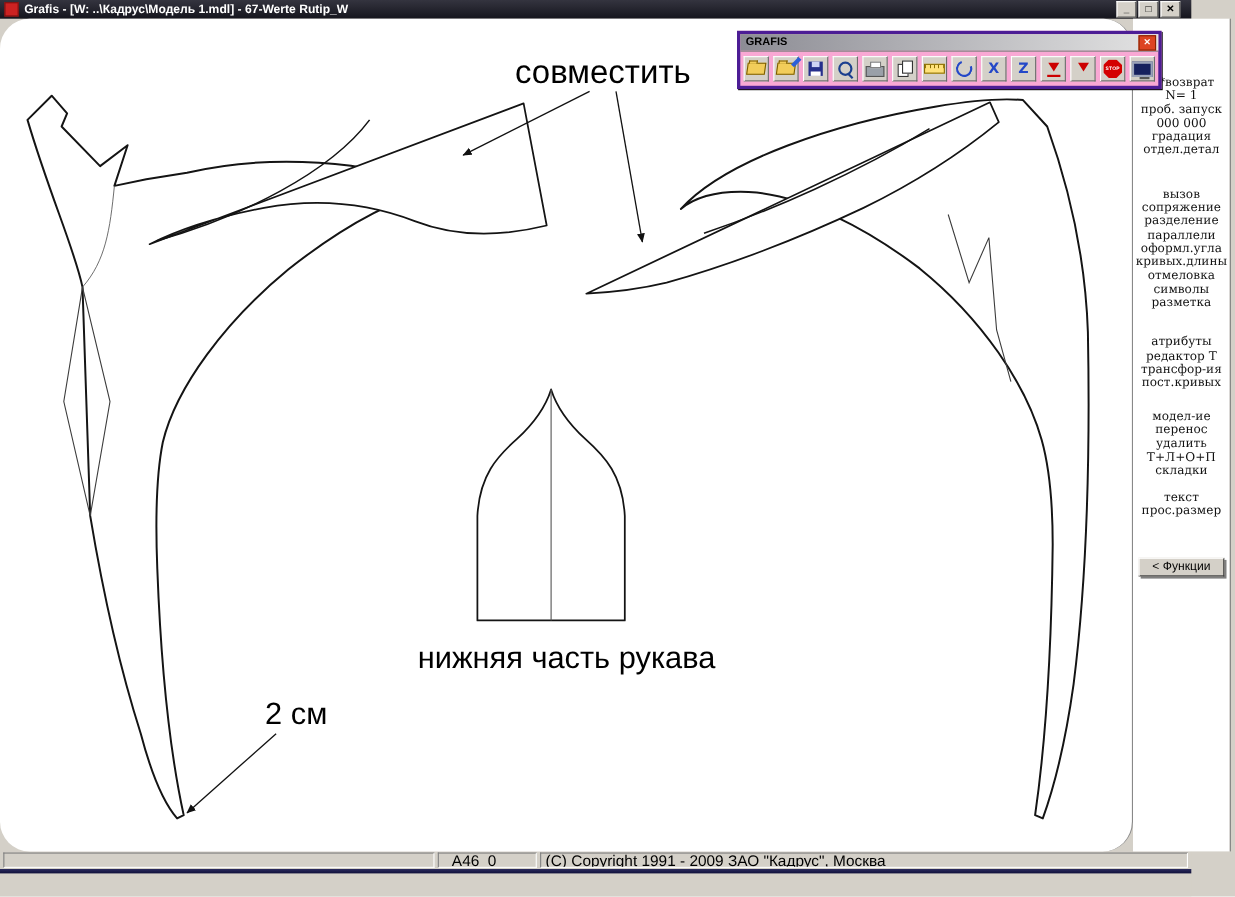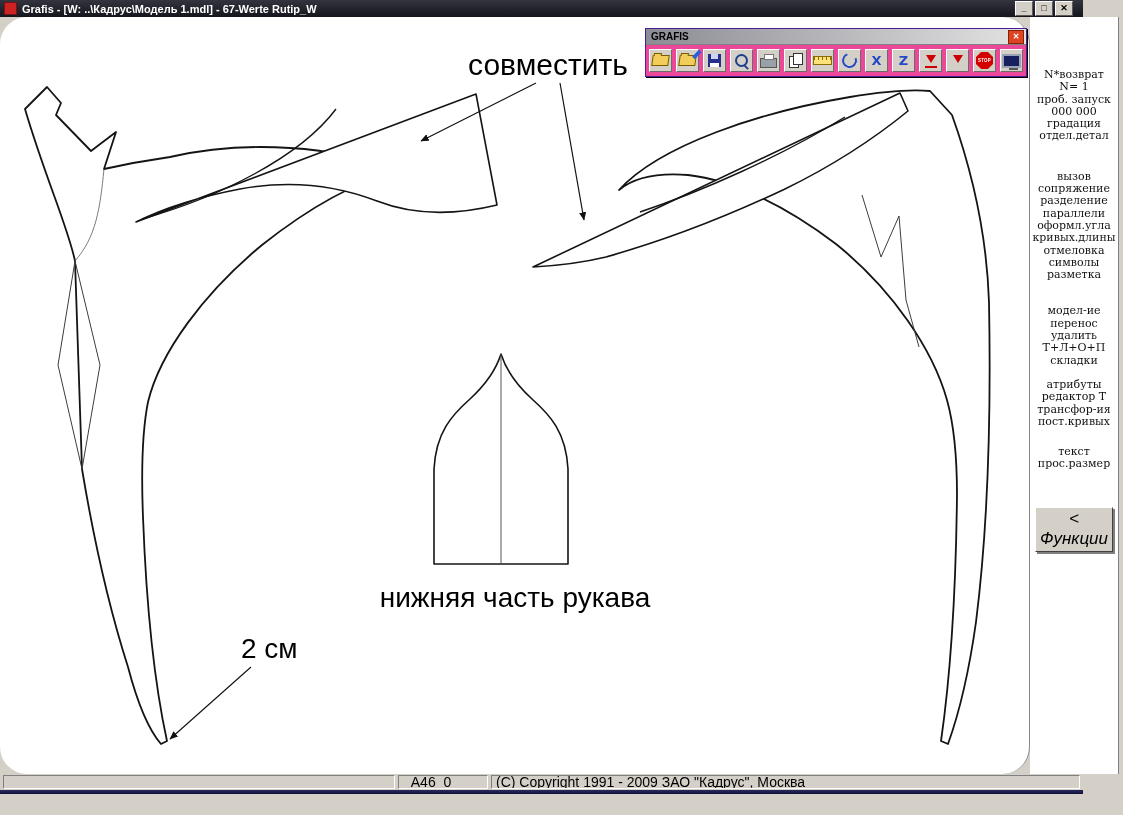--- a/index.html
+++ b/index.html
@@ -32,35 +32,35 @@
   .sidepanel{width:88px;background:#fff;padding-top:52px;box-sizing:border-box;
              font-family:"DejaVu Serif",serif;font-size:11px;line-height:12.3px;
              text-align:center;color:#111;flex:none;}
   .frame-right{width:5px;background:#d4d0c8;border-left:1px solid #808080;flex:none;}
   .cmd-group{margin:0 1px;}
   .cmd{display:block;white-space:nowrap;cursor:default;}
   .g1{margin-bottom:0;} .g2{margin-bottom:28px;} .g3{margin-bottom:24px;}
   .g4{margin-bottom:12px;} .g5{margin-bottom:18px;} .g6{margin-bottom:36px;}
   .func-btn{display:block;width:78px;margin:16px auto;background:#d4d0c8;border:1px solid;
             border-color:#fff #404040 #404040 #fff;box-shadow:2px 2px 0 #808080;
-            font-family:"Liberation Sans",sans-serif;font-size:17px;padding:1px 0 2px;font-style:italic;}
+            font-family:"Liberation Sans",sans-serif;font-size:11px;padding:1px 0 2px;}
 
   
   .statusbar{height:16px;background:#d4d0c8;display:flex;gap:3px;align-items:stretch;
              padding:1px 3px;box-sizing:border-box;font-size:14px;color:#000;}
   .status-field{border:1px solid;border-color:#808080 #fff #fff #808080;
                 padding:0 4px;white-space:nowrap;overflow:hidden;line-height:12px;}
   .sf1{width:382px;flex:none;}
   .sf2{width:80px;flex:none;}
   .sf3{flex:1;}
   .taskbar-strip{height:4px;background:linear-gradient(#2b2b5e,#10103a);}
 
   
-  .toolbox{position:absolute;left:645px;top:28px;width:380px;background:#ec4899;
-           border:1px solid #4c1d95;box-shadow:1px 1px 0 #000;z-index:10;}
+  .toolbox{position:absolute;left:670px;top:28px;width:380px;background:#f9a8d4;
+           border:3px solid #4c1d95;box-shadow:1px 1px 0 #000;z-index:10;}
   .toolbox-title{height:15px;background:linear-gradient(90deg,#8c8c94,#e3e3e3);
                  display:flex;align-items:center;padding:0 2px 0 5px;
                  font-size:10px;font-weight:bold;color:#000;border-bottom:1px solid #808080;}
   .toolbox-title .tt{flex:1;}
   .tb-close{width:14px;height:12px;background:#dd4422;border:1px solid #882200;color:#fff;
             font-size:8px;line-height:1;display:flex;align-items:center;justify-content:center;font-weight:bold;}
   .toolrow{display:flex;gap:4px;padding:4px 3px;}
   .tbtn{width:23px;height:23px;background:#d4d0c8;border:1px solid;flex:none;
         border-color:#fff #6b6b6b #6b6b6b #fff;display:flex;align-items:center;justify-content:center;
         position:relative;box-sizing:border-box;}
@@ -187,33 +187,33 @@
         <span class="cmd">вызов</span>
         <span class="cmd">сопряжение</span>
         <span class="cmd">разделение</span>
         <span class="cmd">параллели</span>
         <span class="cmd">оформл.угла</span>
         <span class="cmd">кривых.длины</span>
         <span class="cmd">отмеловка</span>
         <span class="cmd">символы</span>
         <span class="cmd">разметка</span>
       </div>
+      <div class="cmd-group g5">
+        <span class="cmd">атрибуты</span>
+        <span class="cmd">редактор Т</span>
+        <span class="cmd">трансфор-ия</span>
+        <span class="cmd">пост.кривых</span>
+      </div>
       <div class="cmd-group g4">
         <span class="cmd">модел-ие</span>
         <span class="cmd">перенос</span>
         <span class="cmd">удалить</span>
         <span class="cmd">Т+Л+О+П</span>
         <span class="cmd">складки</span>
       </div>
-      <div class="cmd-group g5">
-        <span class="cmd">атрибуты</span>
-        <span class="cmd">редактор Т</span>
-        <span class="cmd">трансфор-ия</span>
-        <span class="cmd">пост.кривых</span>
-      </div>
       <div class="cmd-group g6">
         <span class="cmd">текст</span>
         <span class="cmd">прос.размер</span>
       </div>
       <button class="func-btn">&lt; Функции</button>
     </div>
     <div class="frame-right"></div>
   </div>
 
   <div class="statusbar">

